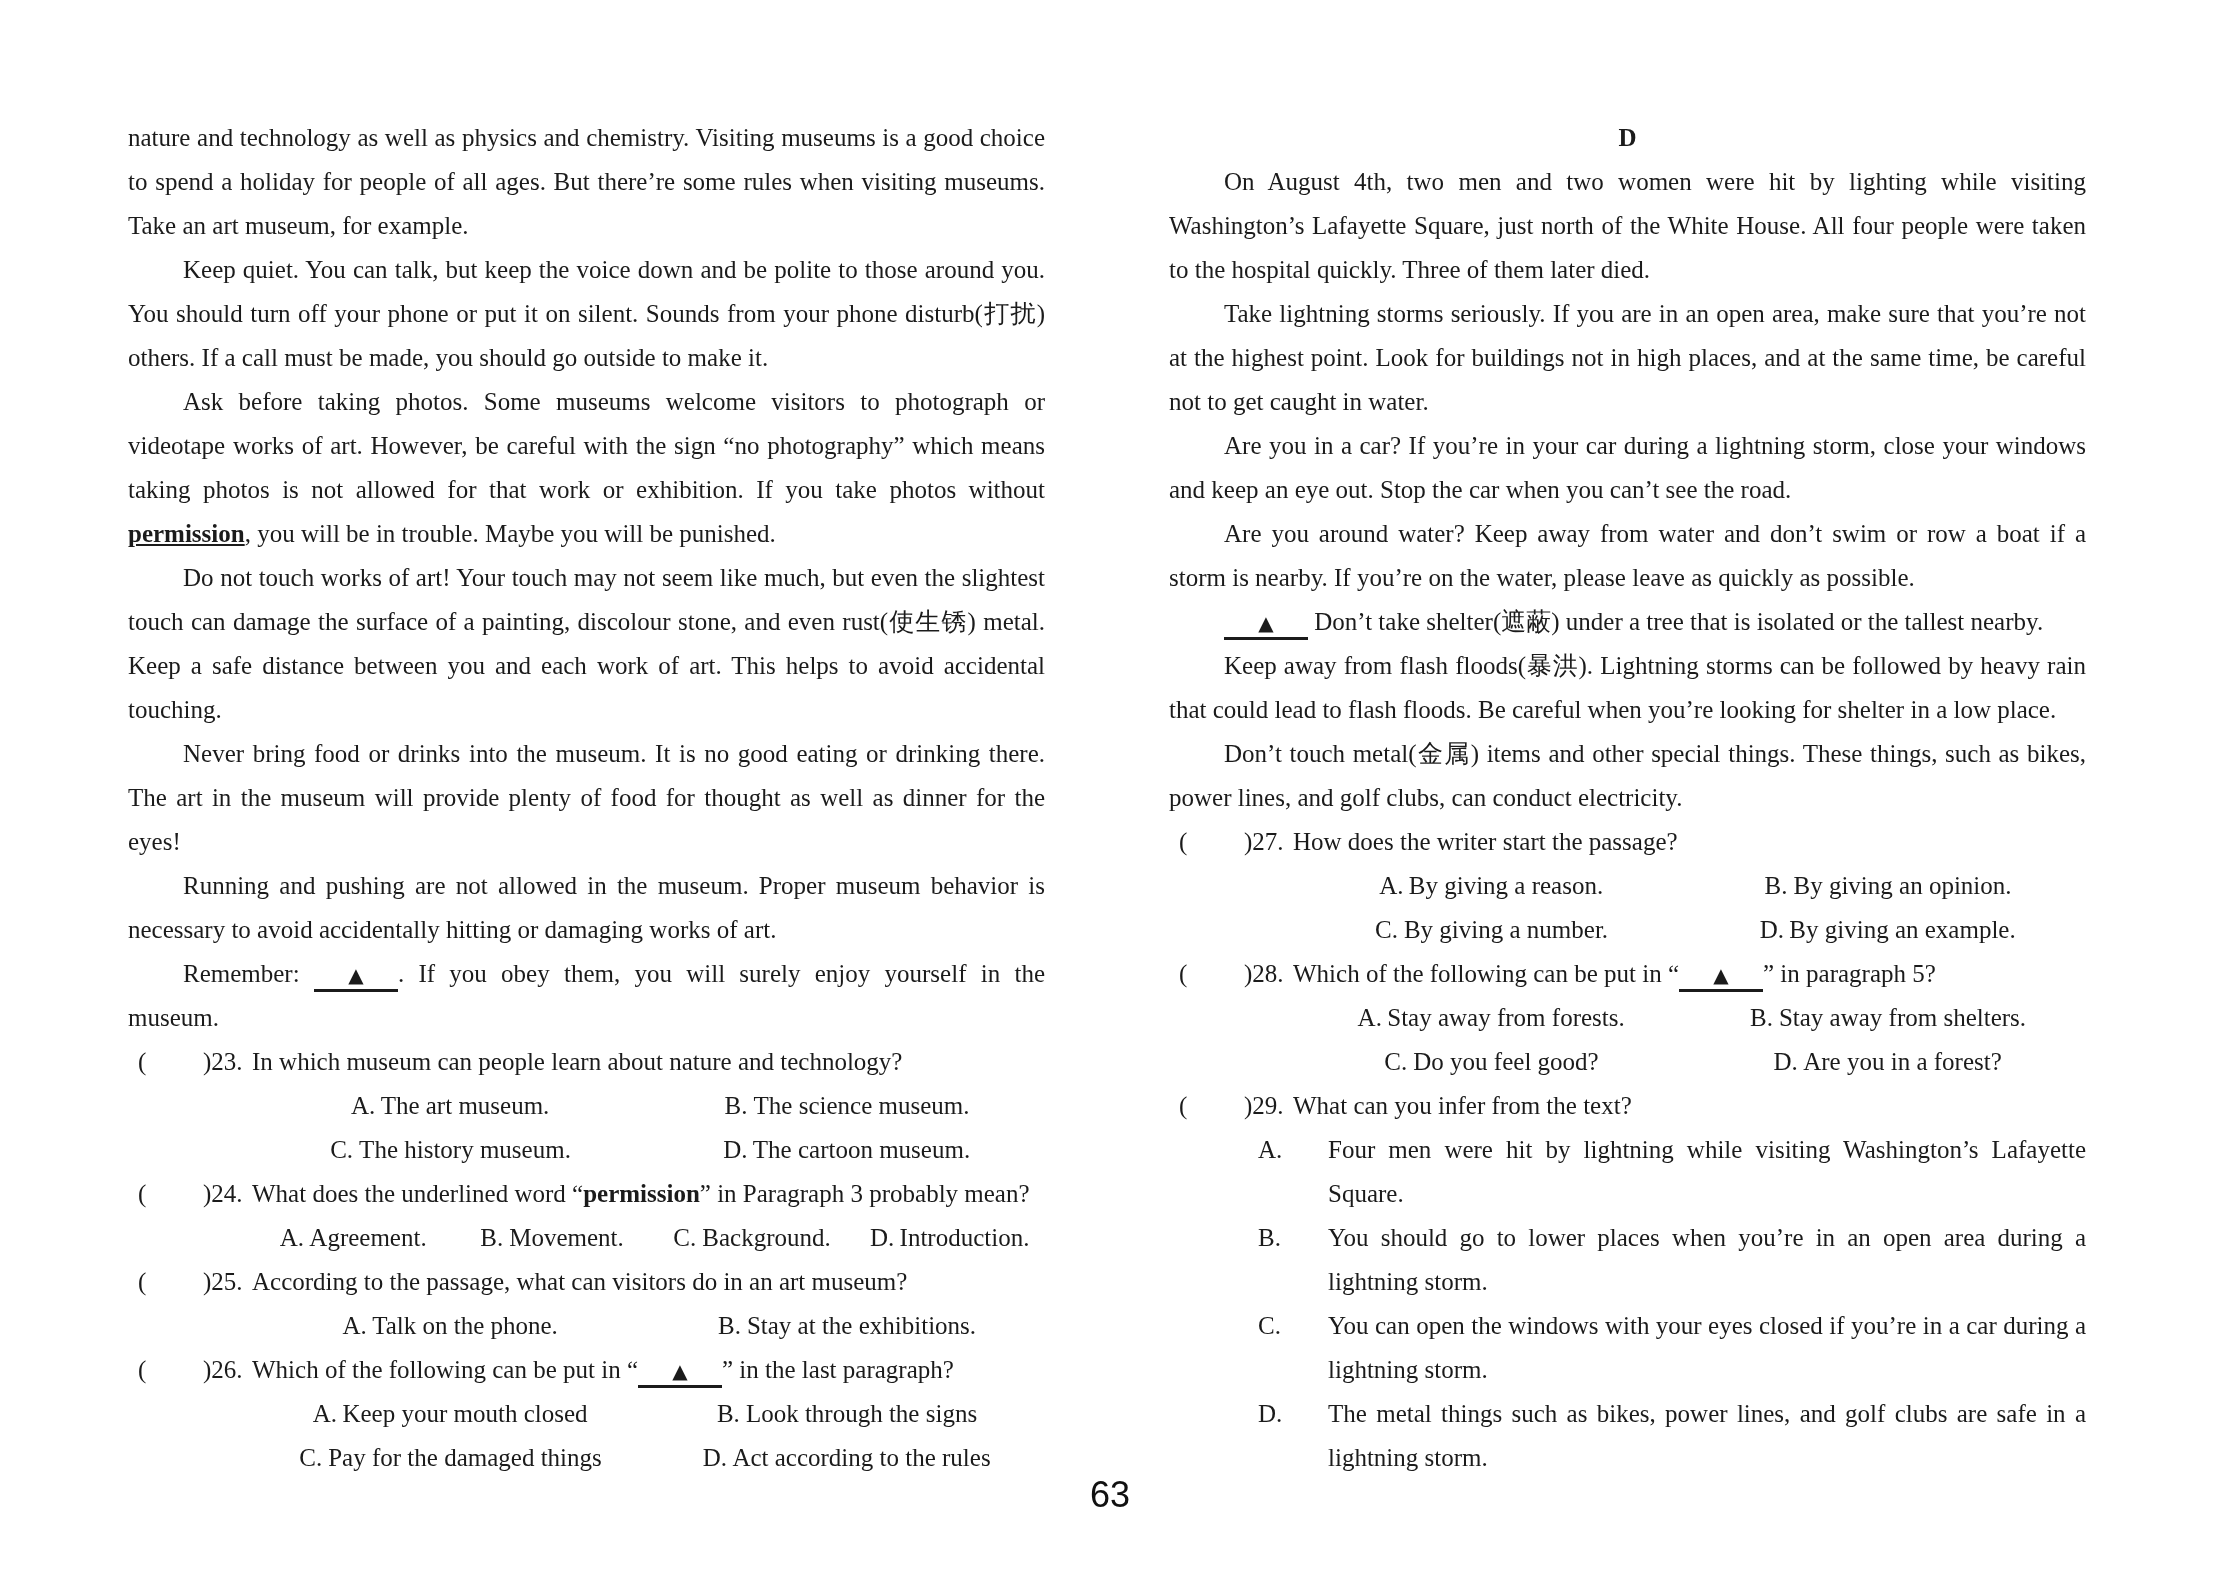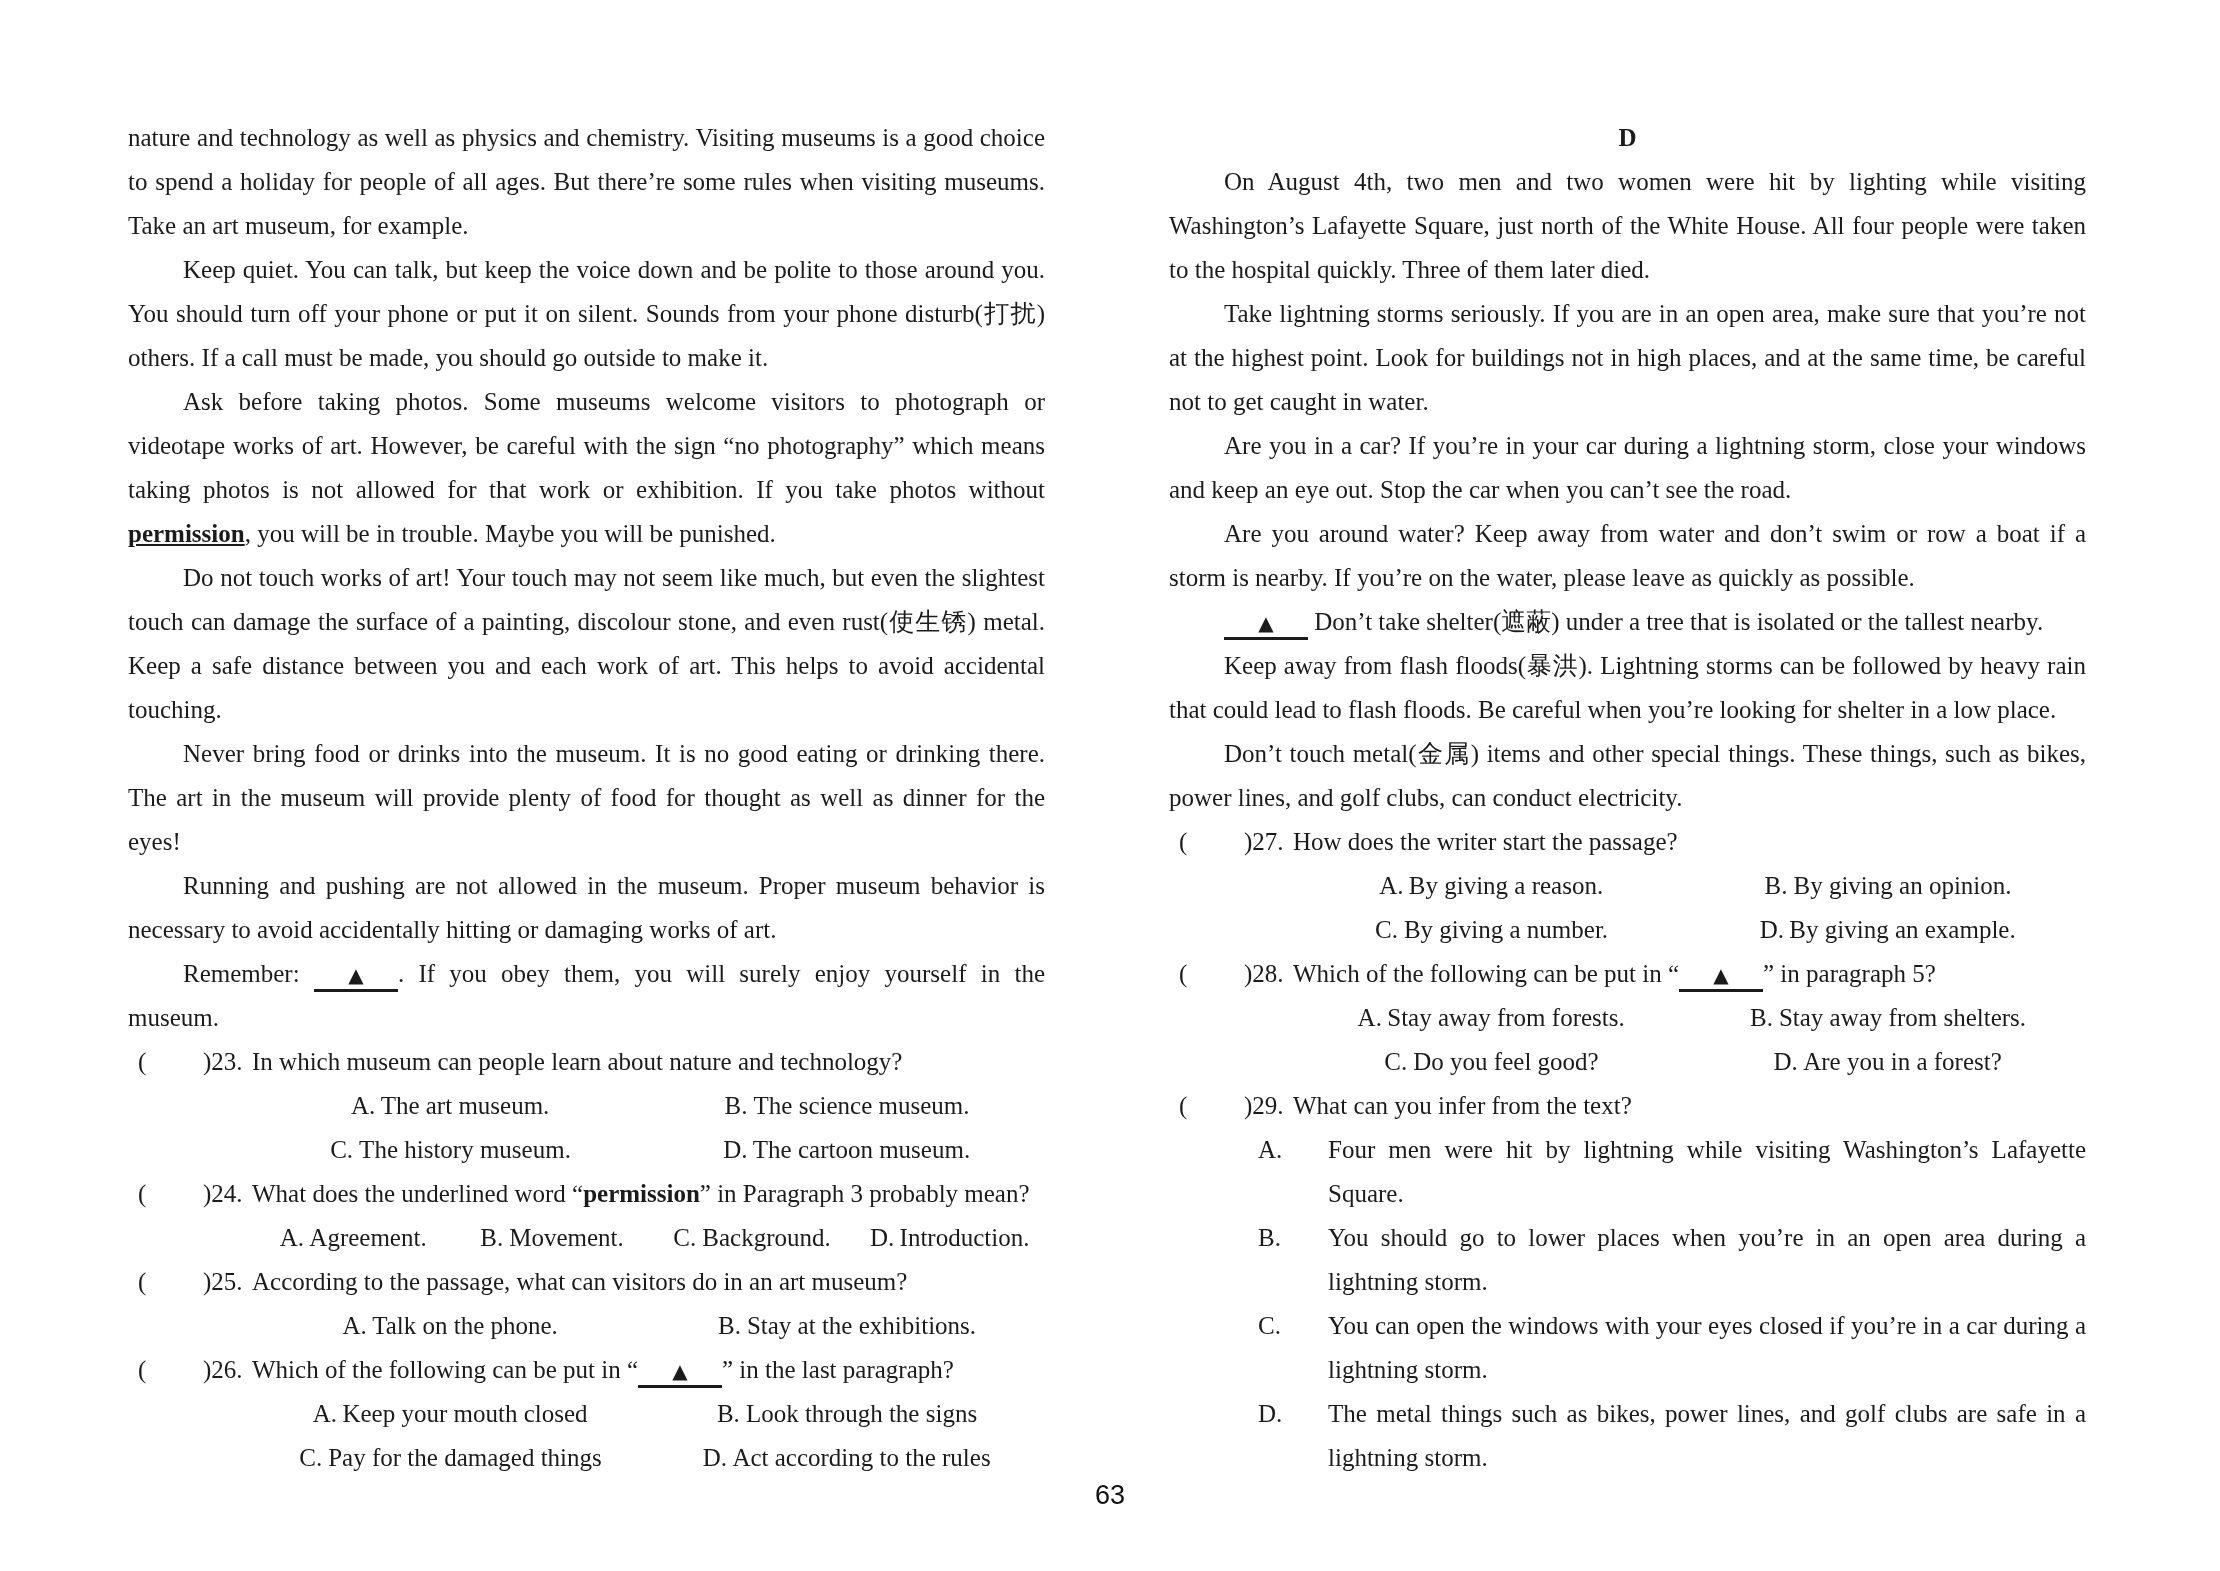--- a/index.html
+++ b/index.html
@@ -41,21 +41,21 @@
   .opt-row .c1{width:197px;flex:0 0 197px;}
   .opt-row .c2{width:200px;flex:0 0 200px;}
   .opt-row .c3{width:200px;flex:0 0 200px;}
   .opt-row .c4{flex:1;}
   .olabel{display:inline-block;width:35px;}
   .opt-stack{padding-left:159px;text-indent:-35px;text-align:justify;}
   .page-number{
     position:absolute;left:0;right:0;top:1480px;
     text-align:center;
     font-family:"Liberation Sans","DejaVu Sans",sans-serif;
-    font-size:27px;line-height:30px;color:#111;
+    font-size:36px;line-height:30px;color:#111;
   }
 </style>
 </head>
 <body>
 
 <div class="page">
   <div class="cols">
     <div class="col" id="left-col">
         <div class="para"><span>nature and technology as well as physics and chemistry. Visiting museums is a good choice to spend a holiday for people of all ages. But there’re some rules when visiting museums. Take an art museum, for example.</span></div>
         <div class="para indent"><span>Keep quiet. You can talk, but keep the voice down and be polite to those around you. You should turn off your phone or put it on silent. Sounds from your phone disturb(打扰) others. If a call must be made, you should go outside to make it.</span></div>

